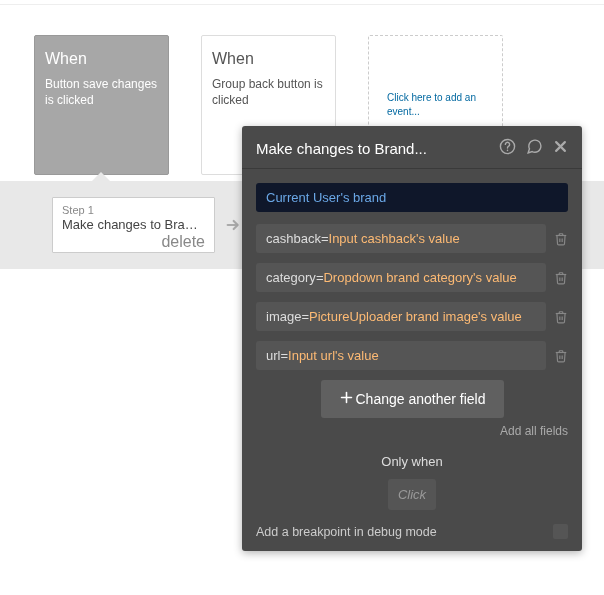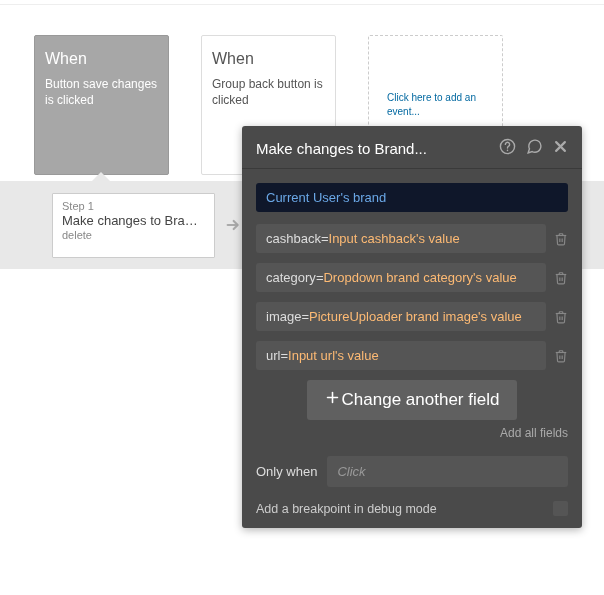--- a/index.html
+++ b/index.html
@@ -82,39 +82,39 @@
     height: 88px;
     background: #e8e8e8;
     display: flex;
     align-items: center;
     padding-left: 52px;
   }
   .step-card {
     background: #fff;
     border: 1px solid #ccc;
     width: 163px;
-    padding: 6px 9px 16px;
+    padding: 6px 9px 1px;
     border-radius: 1px;
   }
   .step-card .step-label {
     font-size: 11px;
     color: #888;
   }
   .step-card .step-title {
     font-size: 13px;
     color: #444;
     white-space: nowrap;
     overflow: hidden;
     text-overflow: ellipsis;
     margin-top: 1px;
   }
   .step-card .step-delete {
-    font-size: 11px;
+    font-size: 16px;
     color: #888;
-    text-align: left;
+    text-align: right;
     margin-top: 1px;
   }
   .arrow {
     margin-left: 10px;
     color: #aaa;
     display: flex; align-items: center;
   }
 
   
   .panel {
@@ -205,34 +205,35 @@
     margin: 10px auto 6px;
     background: #606060;
     color: #fff;
     border-radius: 3px;
     padding: 10px 18px;
     display: flex;
     align-items: center;
     gap: 2px;
     width: fit-content;
     cursor: pointer;
-    font-size: 17px;
+    font-size: 14px;
   }
   .add-all {
     text-align: right;
     font-size: 12px;
     color: #aaa;
     margin-bottom: 16px;
     cursor: pointer;
   }
   .only-when {
     display: flex;
     align-items: center;
     gap: 10px;
     margin-bottom: 14px;
+    flex-direction: column;
   }
   .only-when-label {
     font-size: 13px;
     color: #ddd;
   }
   .only-when-input {
     flex: 1;
     background: #555;
     border-radius: 3px;
     padding: 8px 10px;

